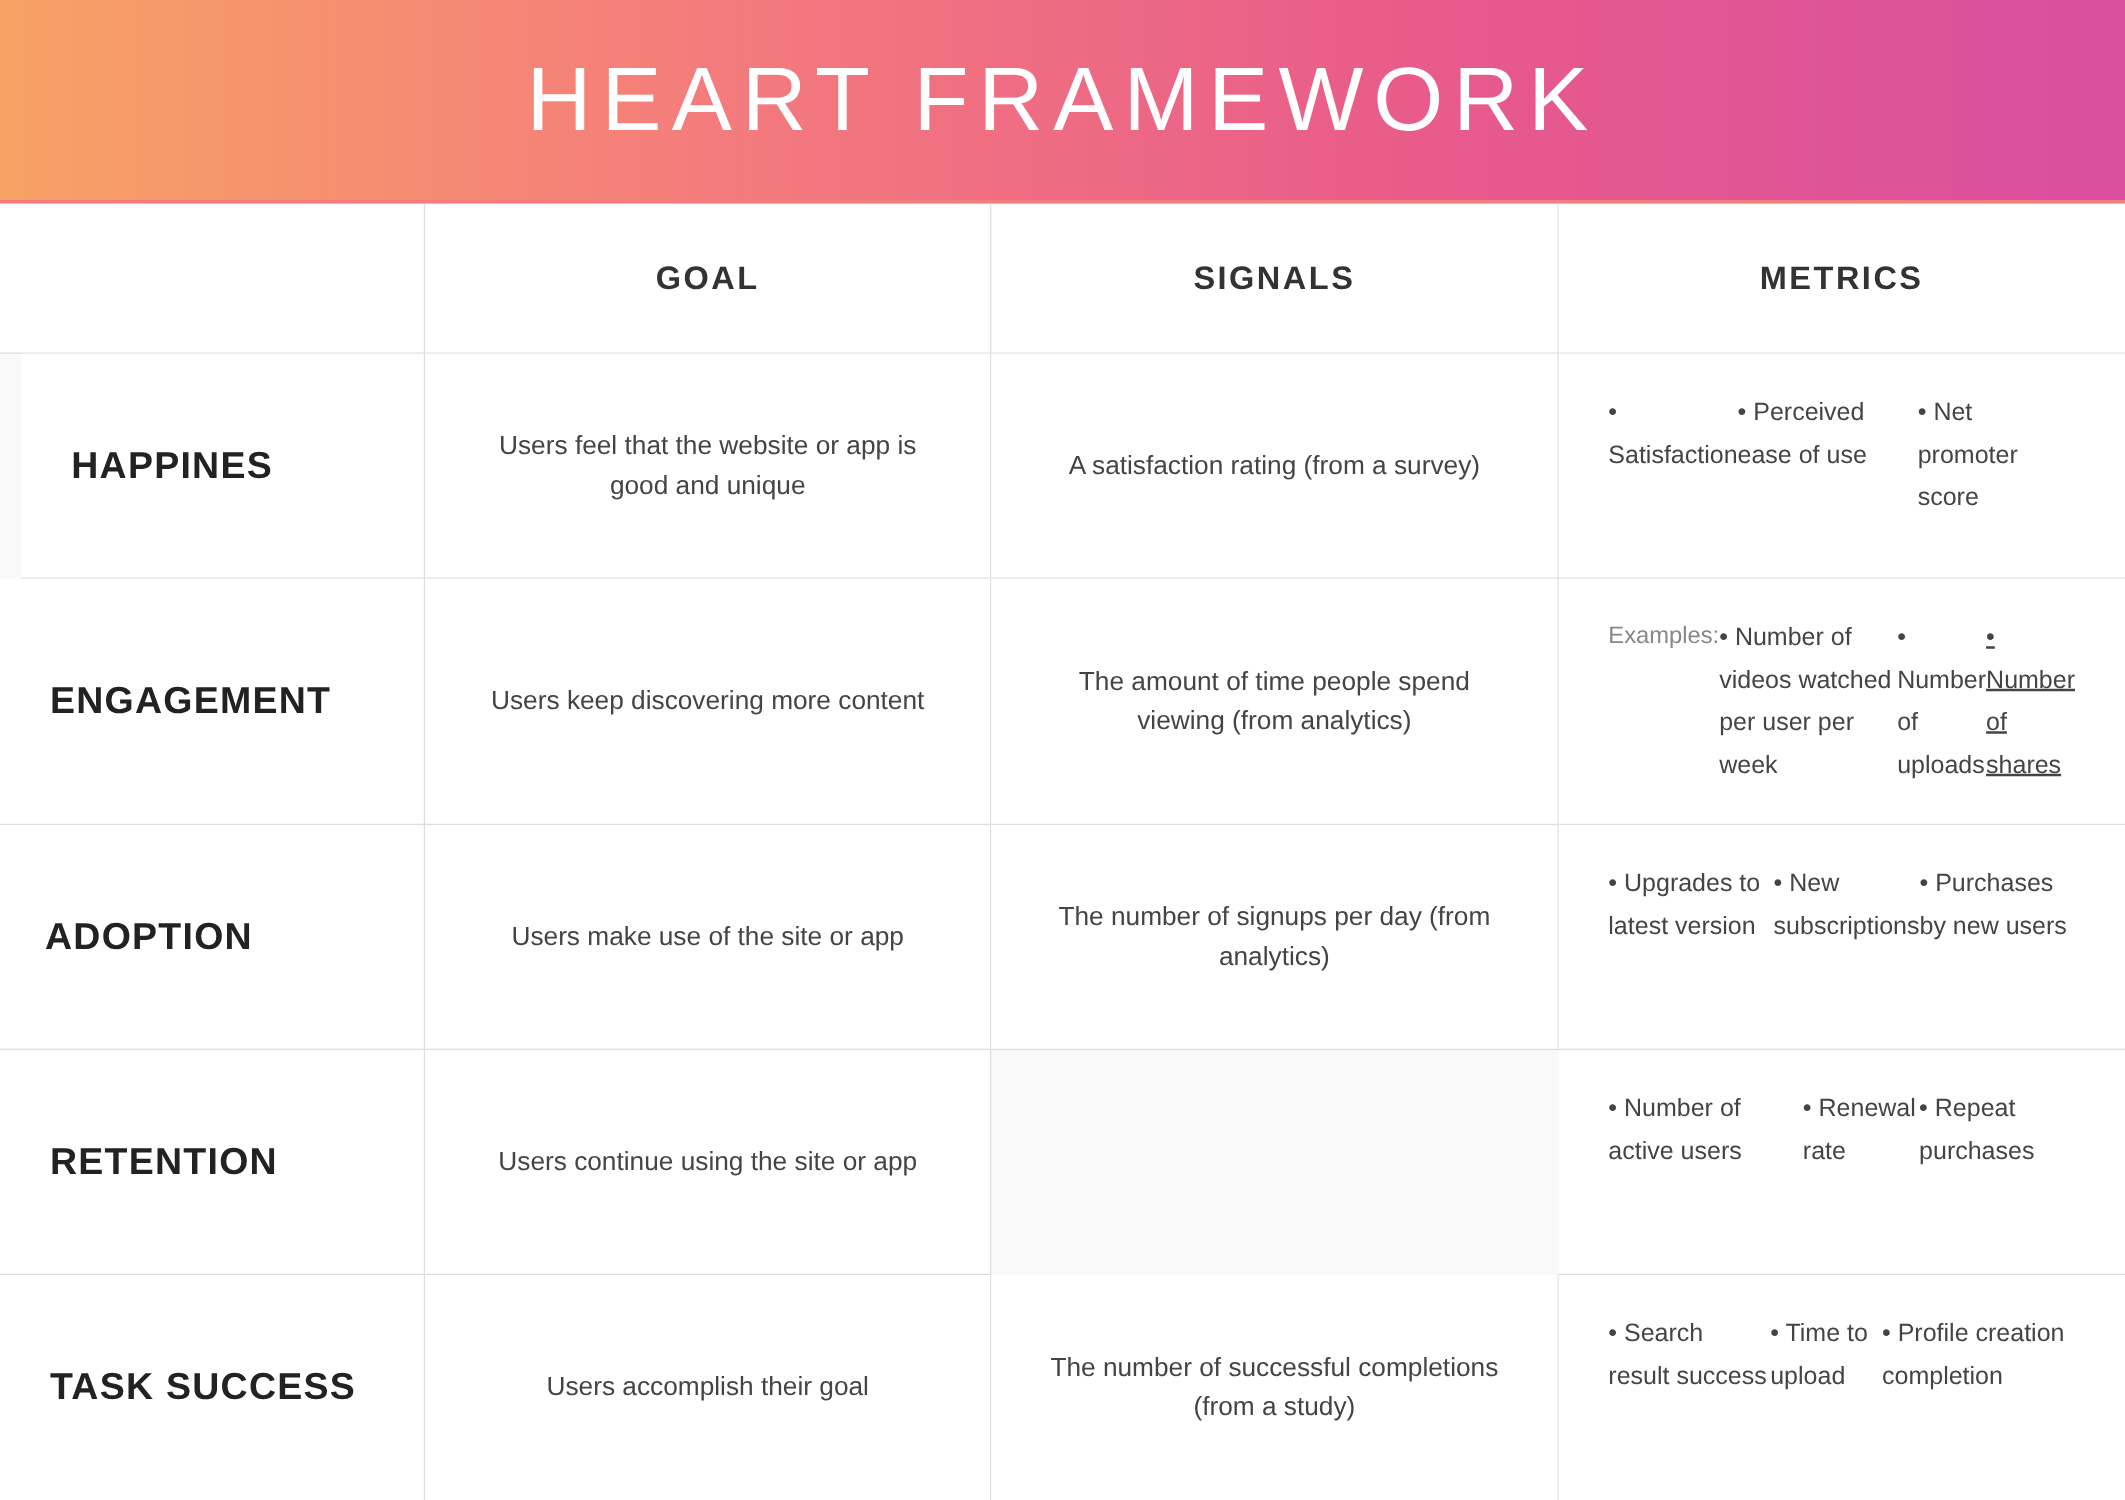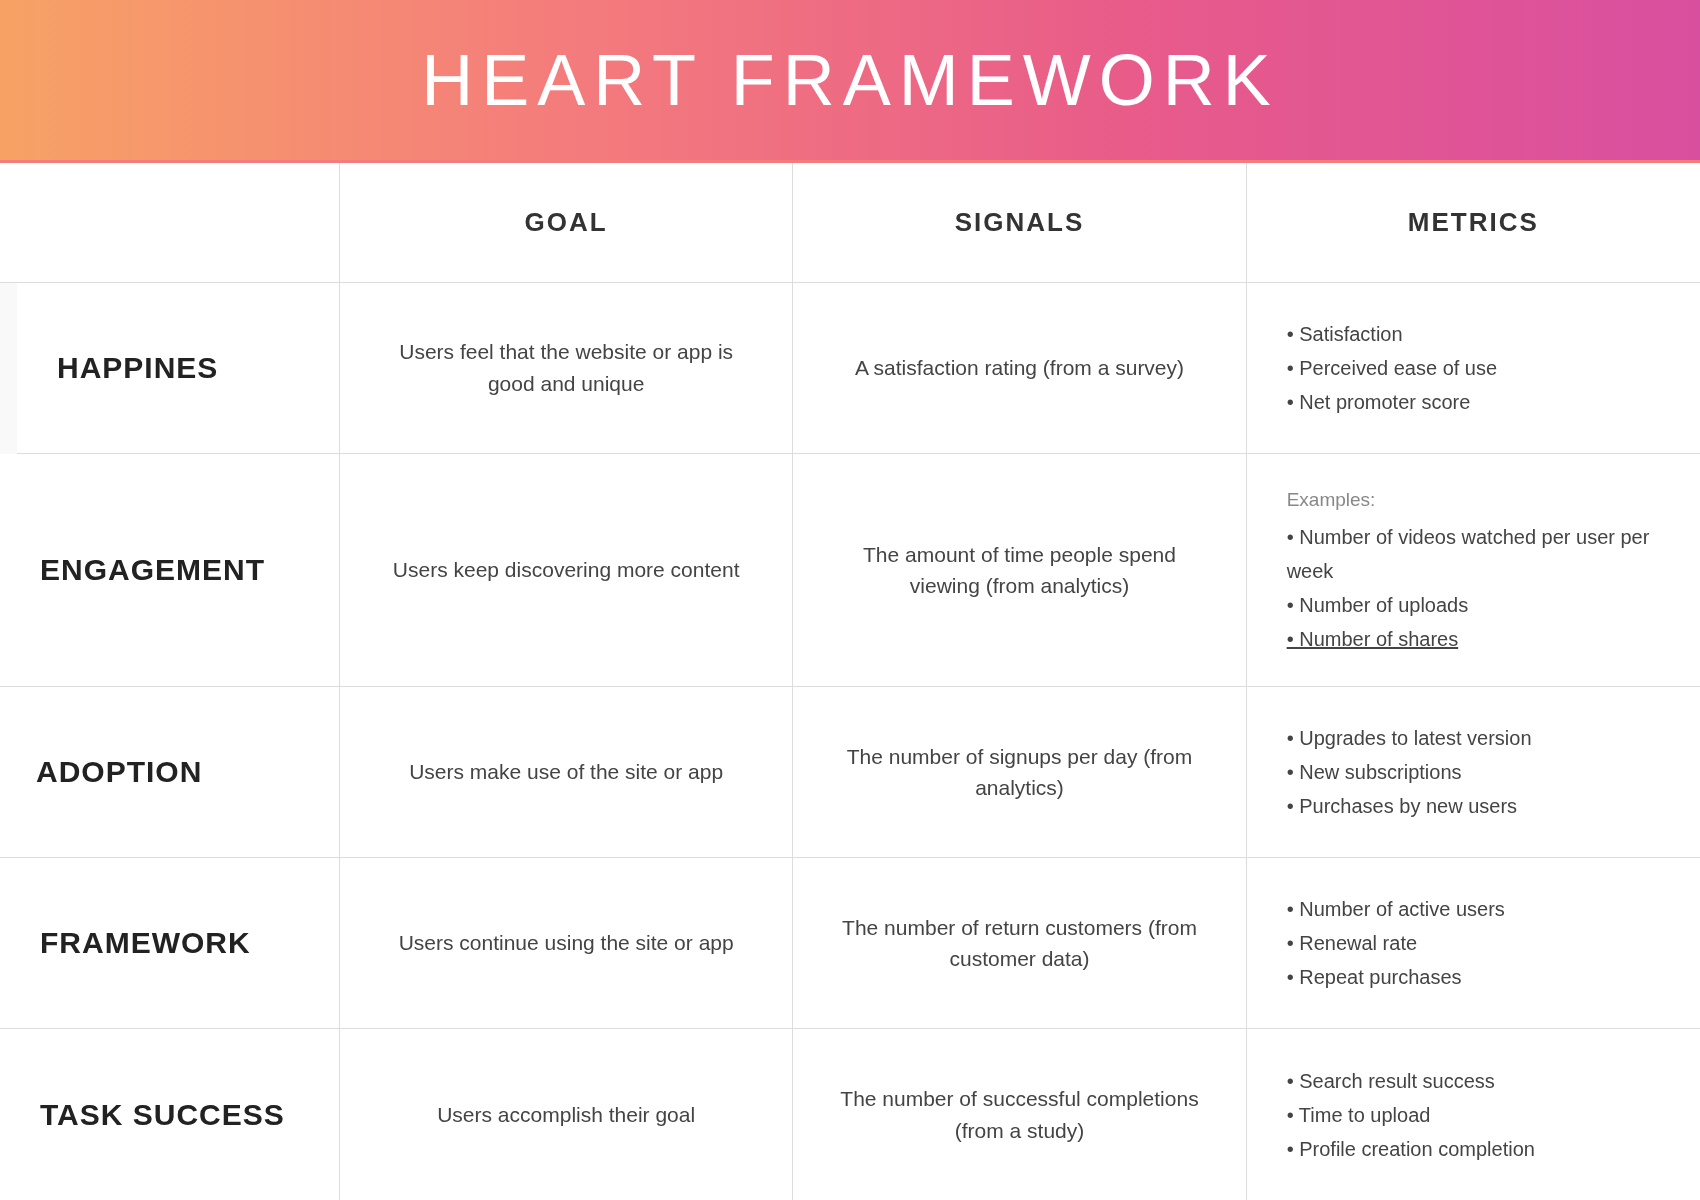--- a/index.html
+++ b/index.html
@@ -99,21 +99,21 @@
     }
 
     .cell:last-child,
     .cell.no-border-right {
       border-right: none;
     }
 
     .cell.metrics {
       text-align: left;
       justify-content: center;
-      flex-direction: column;
+      flex-direction: row;
       align-items: flex-start;
       font-size: 20px;
       line-height: 1.7;
     }
 
     
     
     .hdr-empty { grid-column: 1; grid-row: 1; }
     .hdr-goal  { grid-column: 2; grid-row: 1; }
     .hdr-sig   { grid-column: 3; grid-row: 1; }
@@ -194,23 +194,22 @@
 
   <div class="row-label r3-label">ADOPTION</div>
   <div class="cell r3-goal">Users make use of the site or app</div>
   <div class="cell r3-sig">The number of signups per day (from analytics)</div>
   <div class="cell metrics r3-met no-right" id="r3-met">
       <span style="display: block;">• Upgrades to latest version</span>
       <span style="display: block;">• New subscriptions</span>
       <span style="display: block;">• Purchases by new users</span>
     </div>
 
-  <div class="row-label r4-label">FRAMEWORK</div>
+  <div class="row-label r4-label">RETENTION</div>
   <div class="cell r4-goal">Users continue using the site or app</div>
-  <div class="cell r4-sig">The number of return customers (from customer data)</div>
   <div class="cell metrics r4-met no-right" id="r4-met">
       <span style="display: block;">• Number of active users</span>
       <span style="display: block;">• Renewal rate</span>
       <span style="display: block;">• Repeat purchases</span>
     </div>
 
   <div class="row-label r5-label no-bottom">TASK SUCCESS</div>
   <div class="cell r5-goal no-bottom">Users accomplish their goal</div>
   <div class="cell r5-sig no-bottom">The number of successful completions (from a study)</div>
   <div class="cell metrics r5-met no-right no-bottom" id="r5-met">

